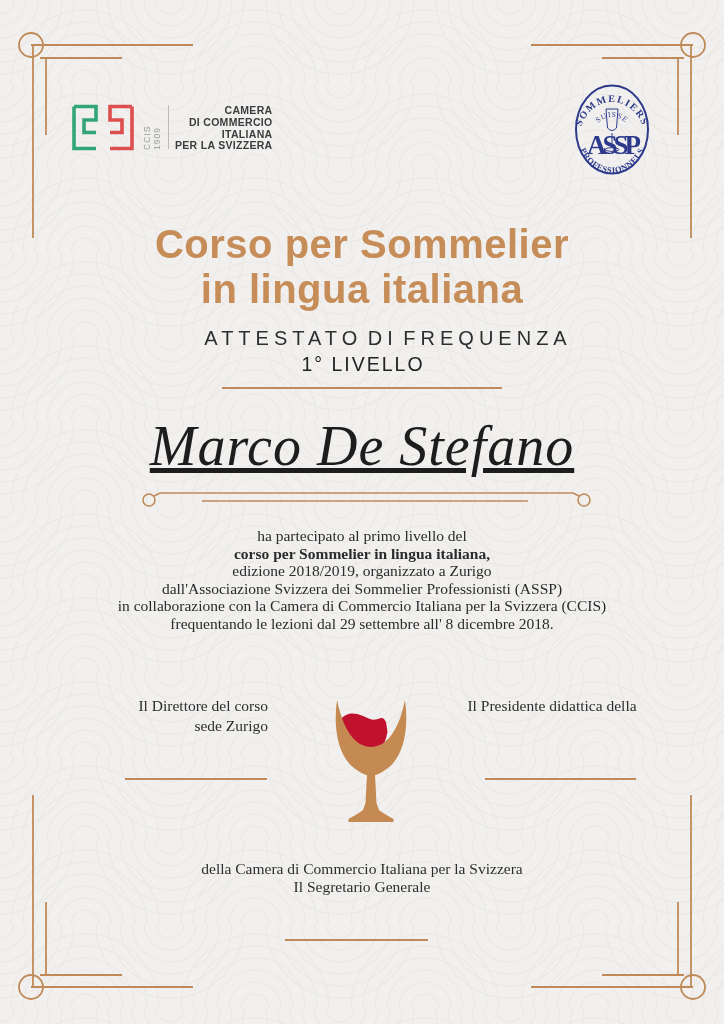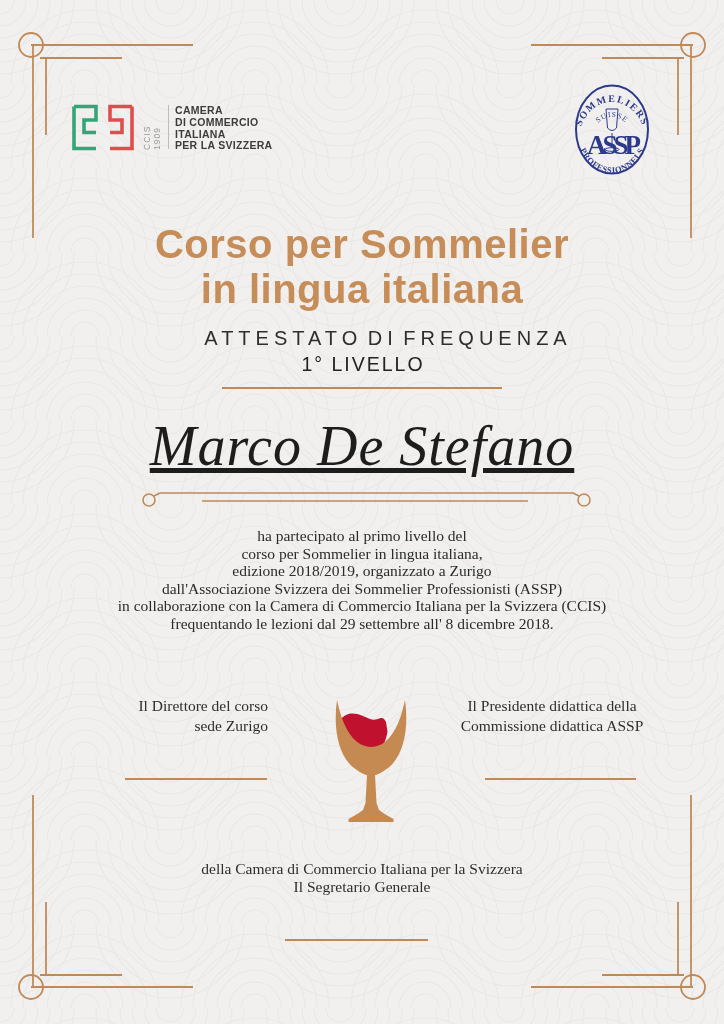--- a/index.html
+++ b/index.html
@@ -15,21 +15,21 @@
   
   .ccis-logo{position:absolute;left:72px;top:104px;display:flex;align-items:flex-start;gap:6px;}
   .ccis-vert{
     writing-mode:vertical-rl;transform:rotate(180deg);
     font-size:8.5px;color:#9a9a98;letter-spacing:1px;height:46px;
     display:flex;align-items:center;margin-left:2px;
   }
   .ccis-sep{width:1px;height:44px;background:#bdbcba;margin-top:1px;}
   .ccis-wordmark{
     font-size:10.5px;font-weight:bold;line-height:11.8px;color:#3c3c3c;
-    letter-spacing:0.3px;margin-top:1px;
+    letter-spacing:0.3px;margin-top:1px;text-align:right;
   }
   
   .assp-logo{position:absolute;left:566px;top:82px;width:92px;height:95px;}
 
   
   .title{
     position:absolute;left:0;right:0;top:222px;text-align:center;
     font-size:40px;font-weight:bold;line-height:45px;color:#c68d58;
     letter-spacing:0.5px;
   }
@@ -50,21 +50,21 @@
     letter-spacing:1px;
     text-decoration:underline;
   }
   .name-rule{position:absolute;left:130px;top:480px;width:470px;height:36px;}
 
   
   .body-text{
     position:absolute;left:0;right:0;top:527px;text-align:center;
     font-family:"Liberation Serif",serif;font-size:15.5px;line-height:17.6px;color:#2b2b2b;
   }
-  .body-text .b{font-weight:normal;}
+  .body-text .b{font-weight:bold;}
 
   
   .sig{font-family:"Liberation Serif",serif;font-size:15.5px;line-height:20px;color:#2e2e2e;}
   .sig-left{position:absolute;left:60px;top:696px;width:208px;text-align:right;}
   .sig-right{position:absolute;left:452px;top:696px;width:200px;text-align:center;}
   .sig-bottom{position:absolute;left:0;right:0;top:860px;text-align:center;line-height:17.5px;}
   .sig-line{position:absolute;height:1.5px;background:#c08a58;}
   .sig-line-left{left:125px;top:778px;width:142px;}
   .sig-line-right{left:485px;top:778px;width:151px;}
   .sig-line-bottom{left:285px;top:939px;width:143px;}
@@ -202,21 +202,20 @@
     <div>in collaborazione con la Camera di Commercio Italiana per la Svizzera (CCIS)</div>
     <div>frequentando le lezioni dal 29 settembre all' 8 dicembre 2018.</div>
   </div>
 
   <div class="sig sig-left">
     <div>Il Direttore del corso</div>
     <div>sede Zurigo</div>
   </div>
   <div class="sig sig-right">
     <div>Il Presidente didattica della</div>
-    <div>Commissione didattica ASSP</div>
   </div>
 
   <svg class="glass" viewBox="0 0 78 128">
     <path fill="#c0122f" d="M8 20 C18 8 30 16 38 19 C46 22 50 13 54 22 L55.5 32 C53 46 46 56 37 60 C26 57 12 45 8 30 Z"></path>
     <path fill="#c58a52" d="M5 0 C1 28 6 56 22 68 C30 74 34 75.5 39 75.5 C44 75.5 48 74 56 68 C72 56 77 28 73 0 C68 24 60 38 50 44 C46 46 42 47 39 47 C36 47 32 46 28 44 C18 38 10 24 5 0 Z"></path>
     <path fill="#c58a52" d="M35 75 L33.5 103 L31 110 C26 114 20 117 16.5 119 L16.5 122 H61.5 L61.5 119 C58 117 52 114 47 110 L44.5 103 L43 75 Z"></path>
   </svg>
 
   <div class="sig-line sig-line-left"></div>
   <div class="sig-line sig-line-right"></div>

